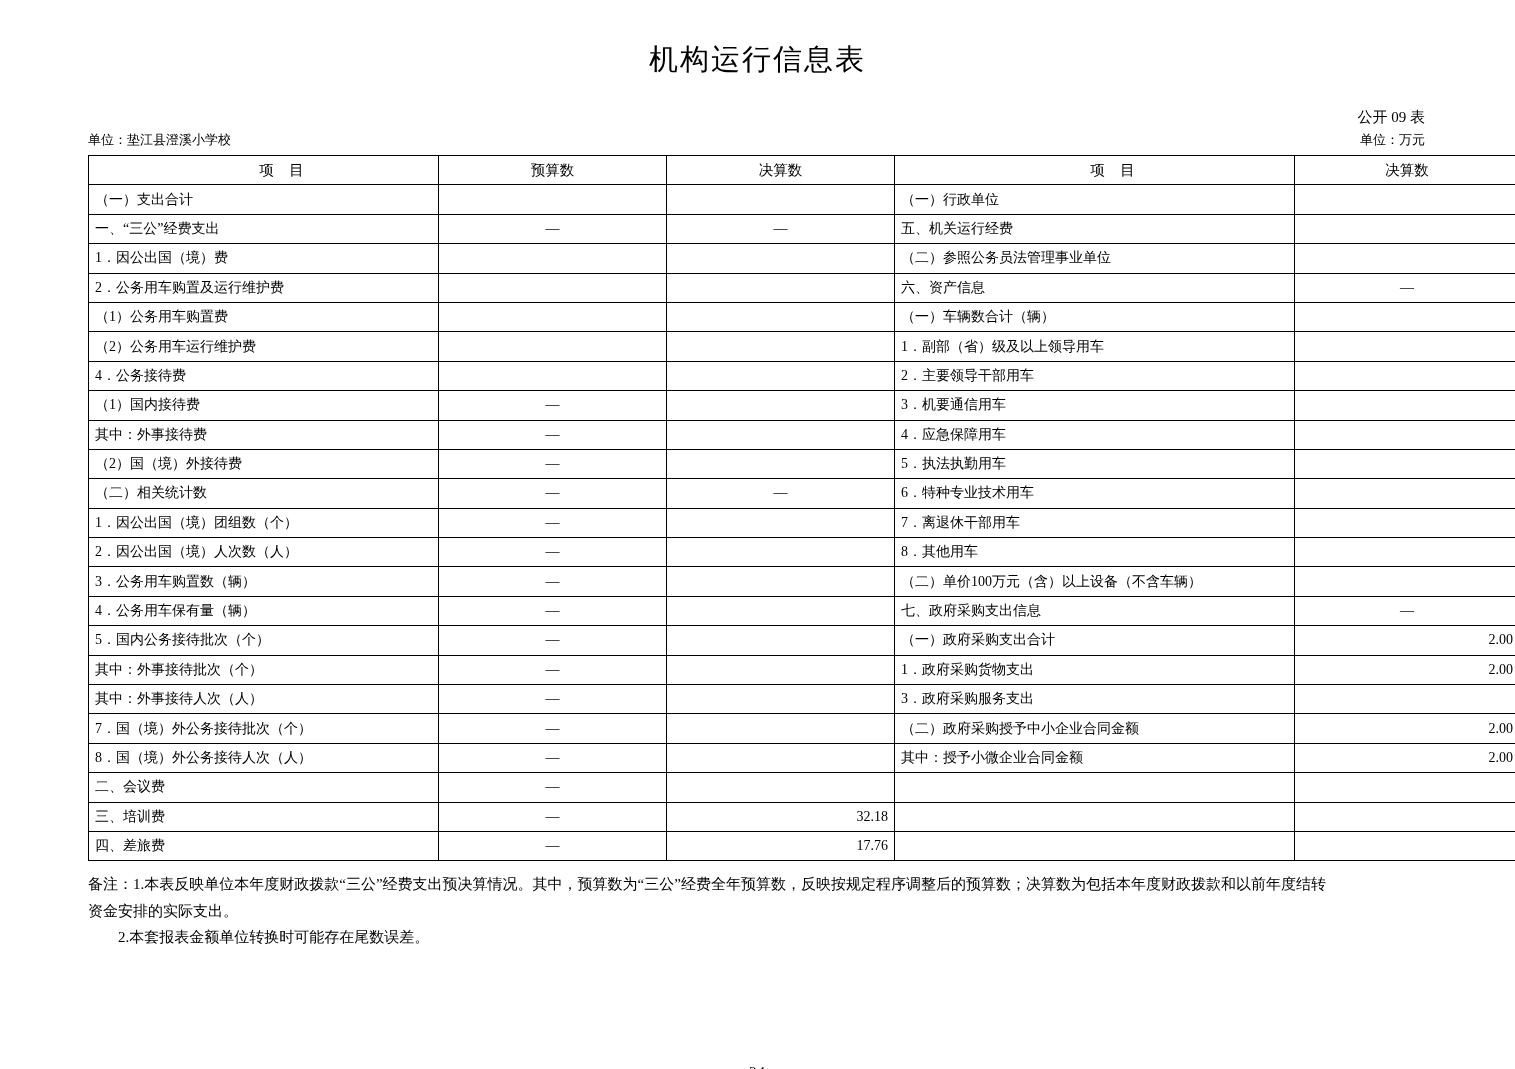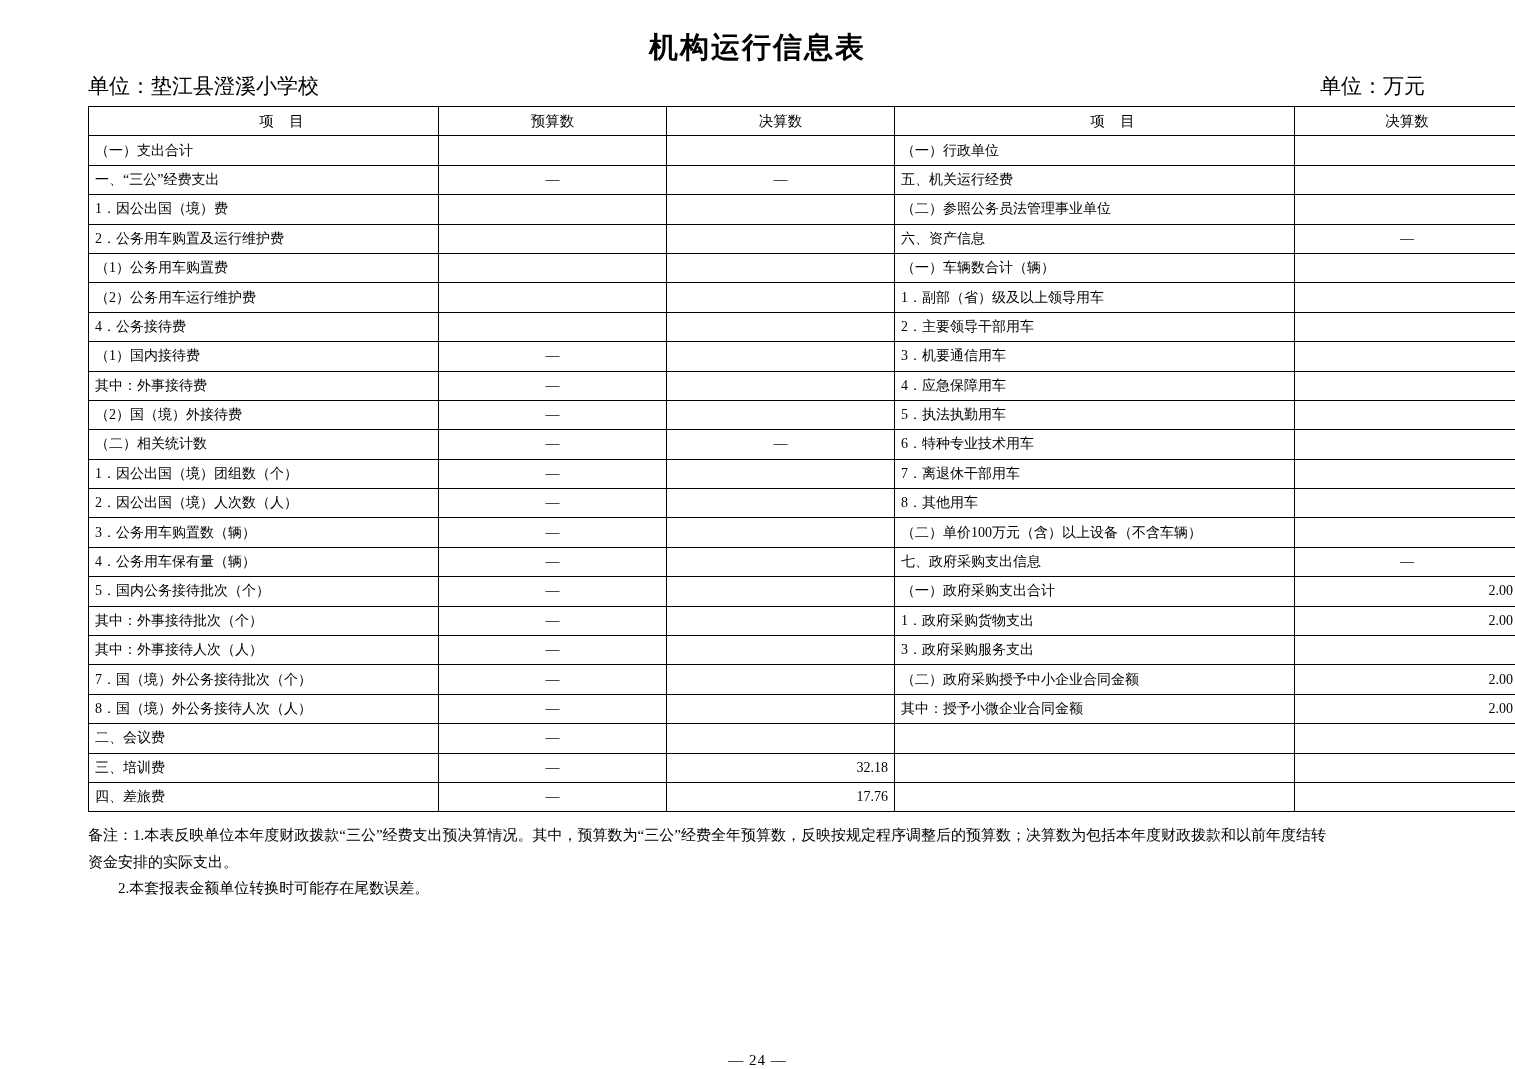--- a/index.html
+++ b/index.html
@@ -18,37 +18,37 @@
   .page {
     position: relative;
     width: 1515px;
     height: 1069px;
     box-sizing: border-box;
     padding: 0 88px;
   }
   .doc-title {
     text-align: center;
     font-size: 29px;
-    font-weight: bold;
+    font-weight: normal;
     letter-spacing: 2px;
-    margin-top: 28px;
+    margin-top: 40px;
     margin-bottom: 0;
     font-family: "Liberation Serif", "DejaVu Serif", serif;
   }
   .form-code {
     text-align: right;
     font-size: 15px;
     margin-top: 28px;
     margin-right: 2px;
   }
   .meta-row {
     display: flex;
     justify-content: space-between;
     align-items: flex-end;
-    font-size: 21px;
+    font-size: 13px;
     margin-top: 4px;
     margin-bottom: 6px;
   }
   .meta-left { text-align: left; }
   .meta-right { text-align: center; padding-right: 2px; }
 
   table.main {
     width: 100%;
     border-collapse: collapse;
     table-layout: fixed;
@@ -107,20 +107,21 @@
     letter-spacing: 1px;
   }
 </style>
 </head>
 <body>
 
 <div class="page">
 
   <h1 class="doc-title">机构运行信息表</h1>
 
+  <div class="form-code">公开 09 表</div>
 
   <div class="meta-row">
     <div class="meta-left">单位：垫江县澄溪小学校</div>
     <div class="meta-right">单位：万元</div>
   </div>
 
   <table class="main">
     <thead>
       <tr>
         <th class="hdr item c-item">项    目</th>

